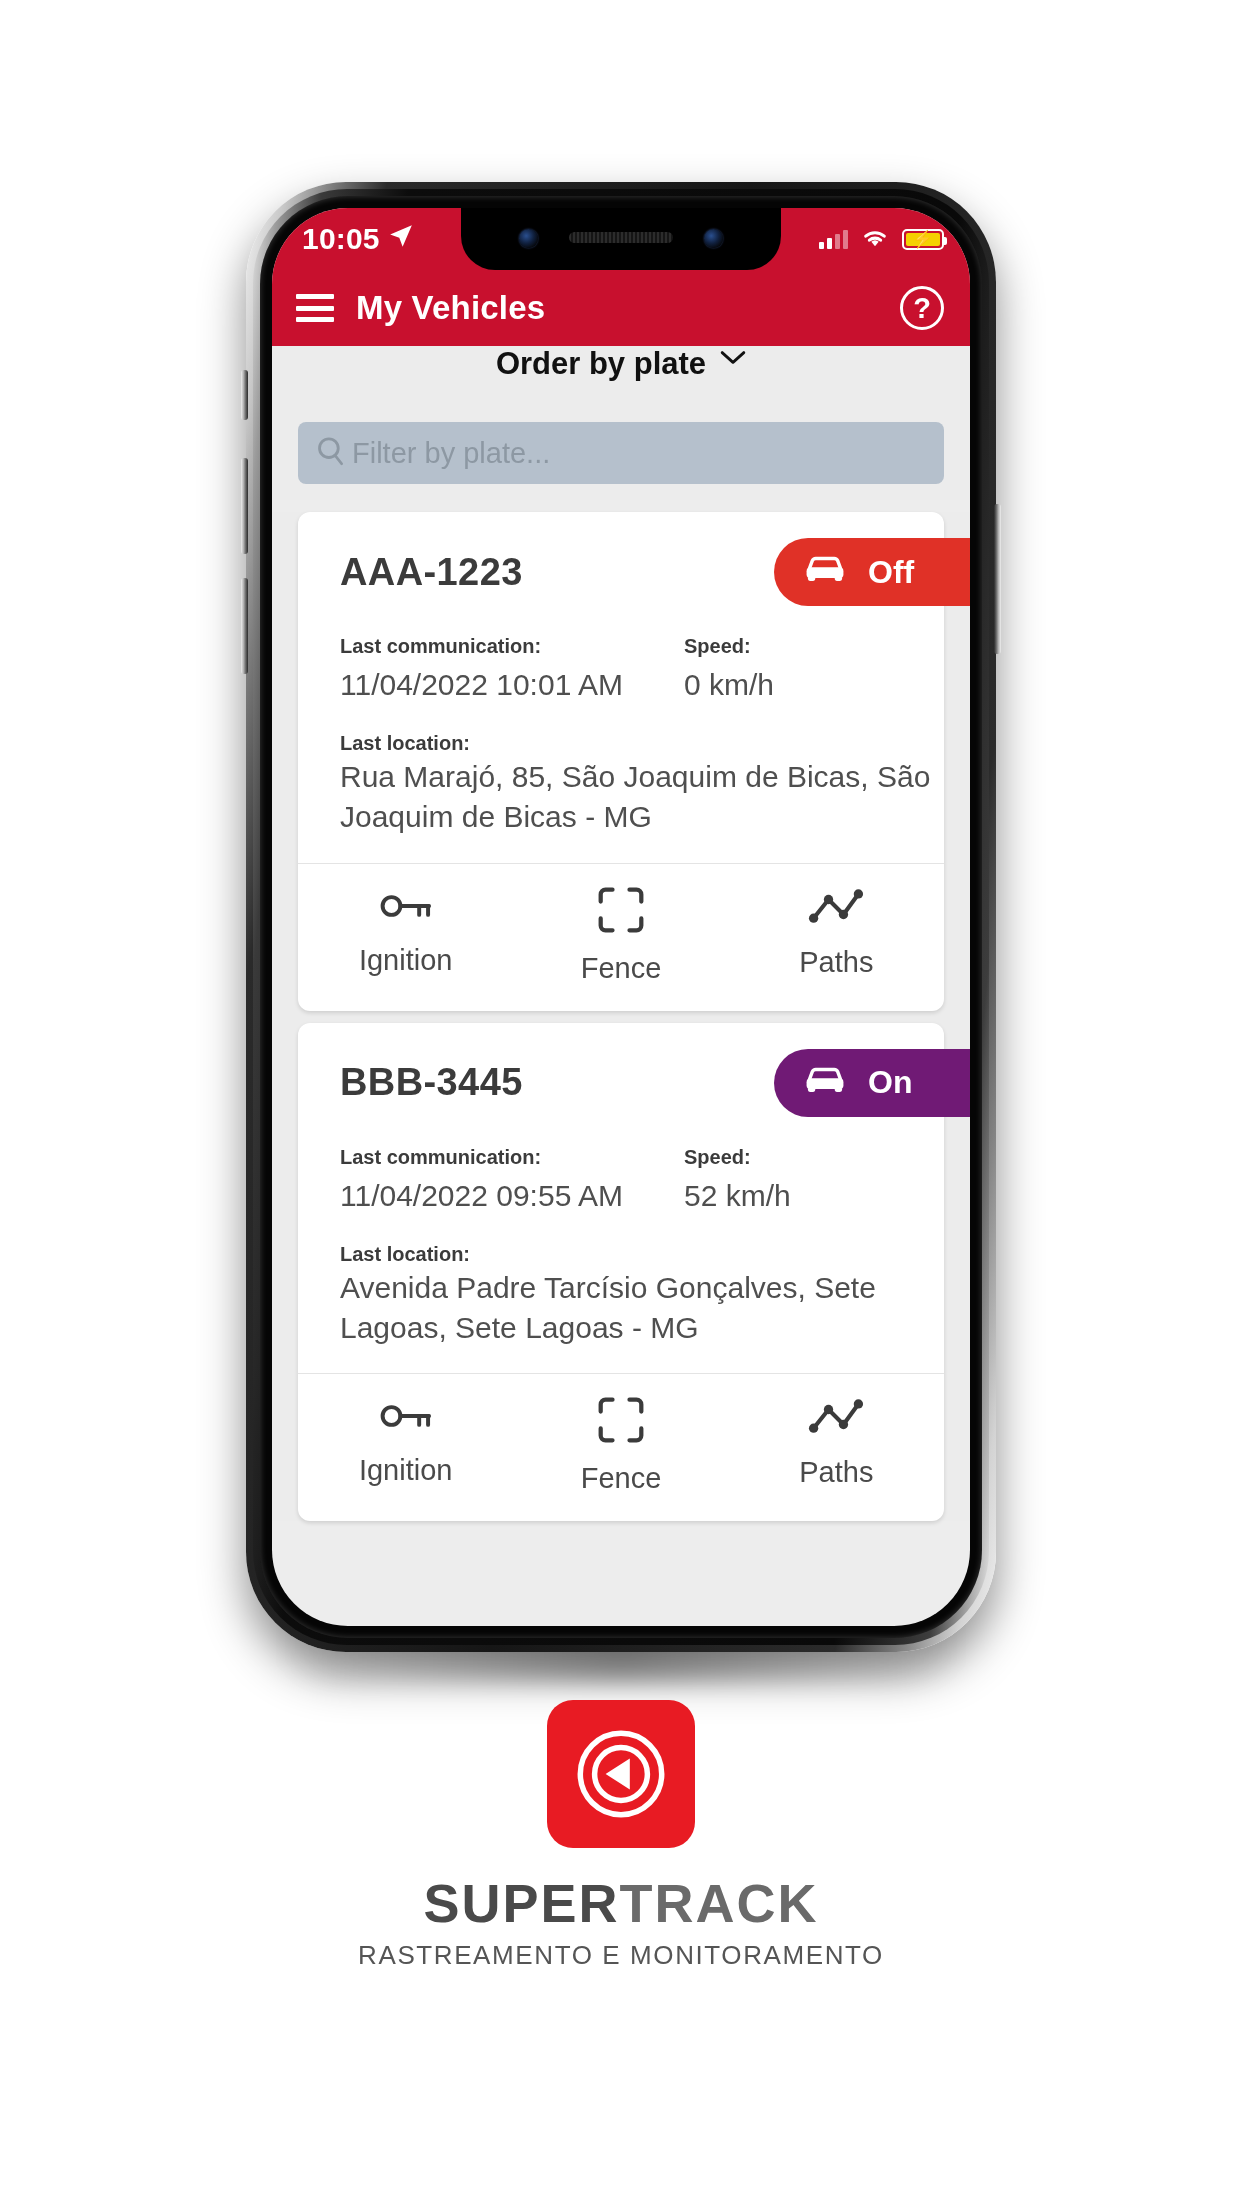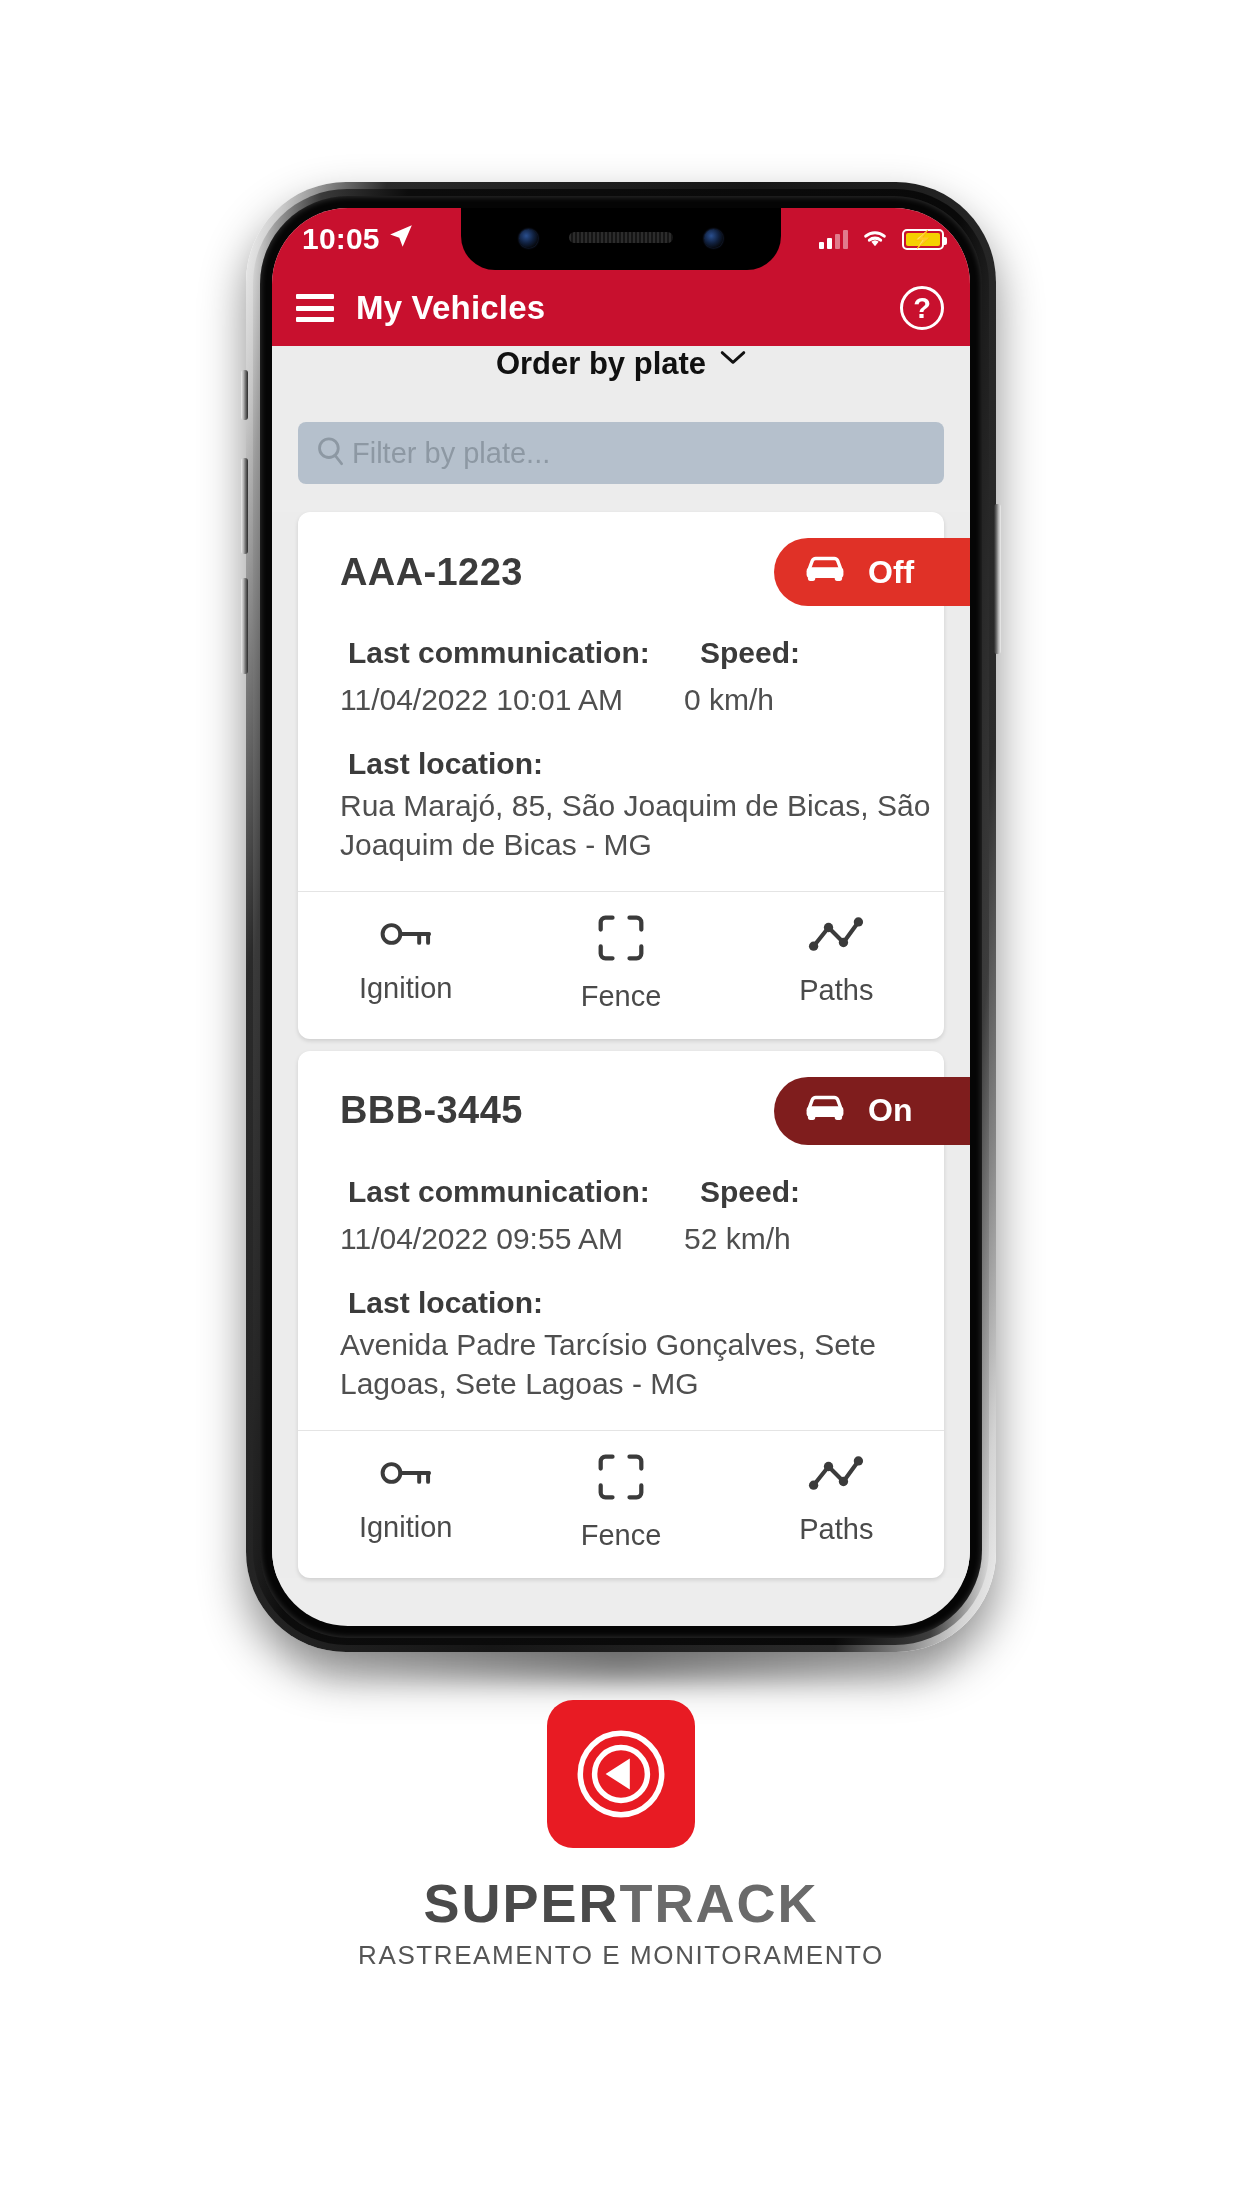--- a/index.html
+++ b/index.html
@@ -174,25 +174,25 @@
     height: 68px; margin-bottom: 26px; }
   .plate { font-size: 38px; font-weight: 700; color: #3b3b3b; letter-spacing: .4px; }
   .badge {
     height: 68px; min-width: 230px; border-radius: 34px;
     display:flex; align-items:center; gap: 22px;
     padding: 0 34px 0 30px; color:#fff;
     font-size: 32px; font-weight: 700;
     margin-right: -60px;
   }
   .badge.off { background: #E03127; }
-  .badge.on  { background: #7f1d1d; }
+  .badge.on  { background: #701a75; }
 
   .rowline { display: flex; margin-bottom: 4px; }
   .col-a { width: 344px; }
-  .lbl { font-size: 30px; font-weight: 700; color: #3b3b3b; line-height: 1.42; margin-left: 8px; }
+  .lbl { font-size: 20px; font-weight: 700; color: #3b3b3b; line-height: 1.42; }
   .val { font-size: 30px; color: #4f4f4f; line-height: 1.42; font-weight: 400; }
   .loc-block { margin-top: 22px; }
   .loc-val { font-size: 30px; color:#4f4f4f; line-height: 1.32; max-width: 600px; }
 
   .card-actions {
     border-top: 1px solid #E4E4E4;
     display: flex; padding: 22px 0 26px 0;
   }
   .action { flex: 1; display:flex; flex-direction:column; align-items:center; gap: 14px; }
   .action-label { font-size: 29px; color: #4a4a4a; }

